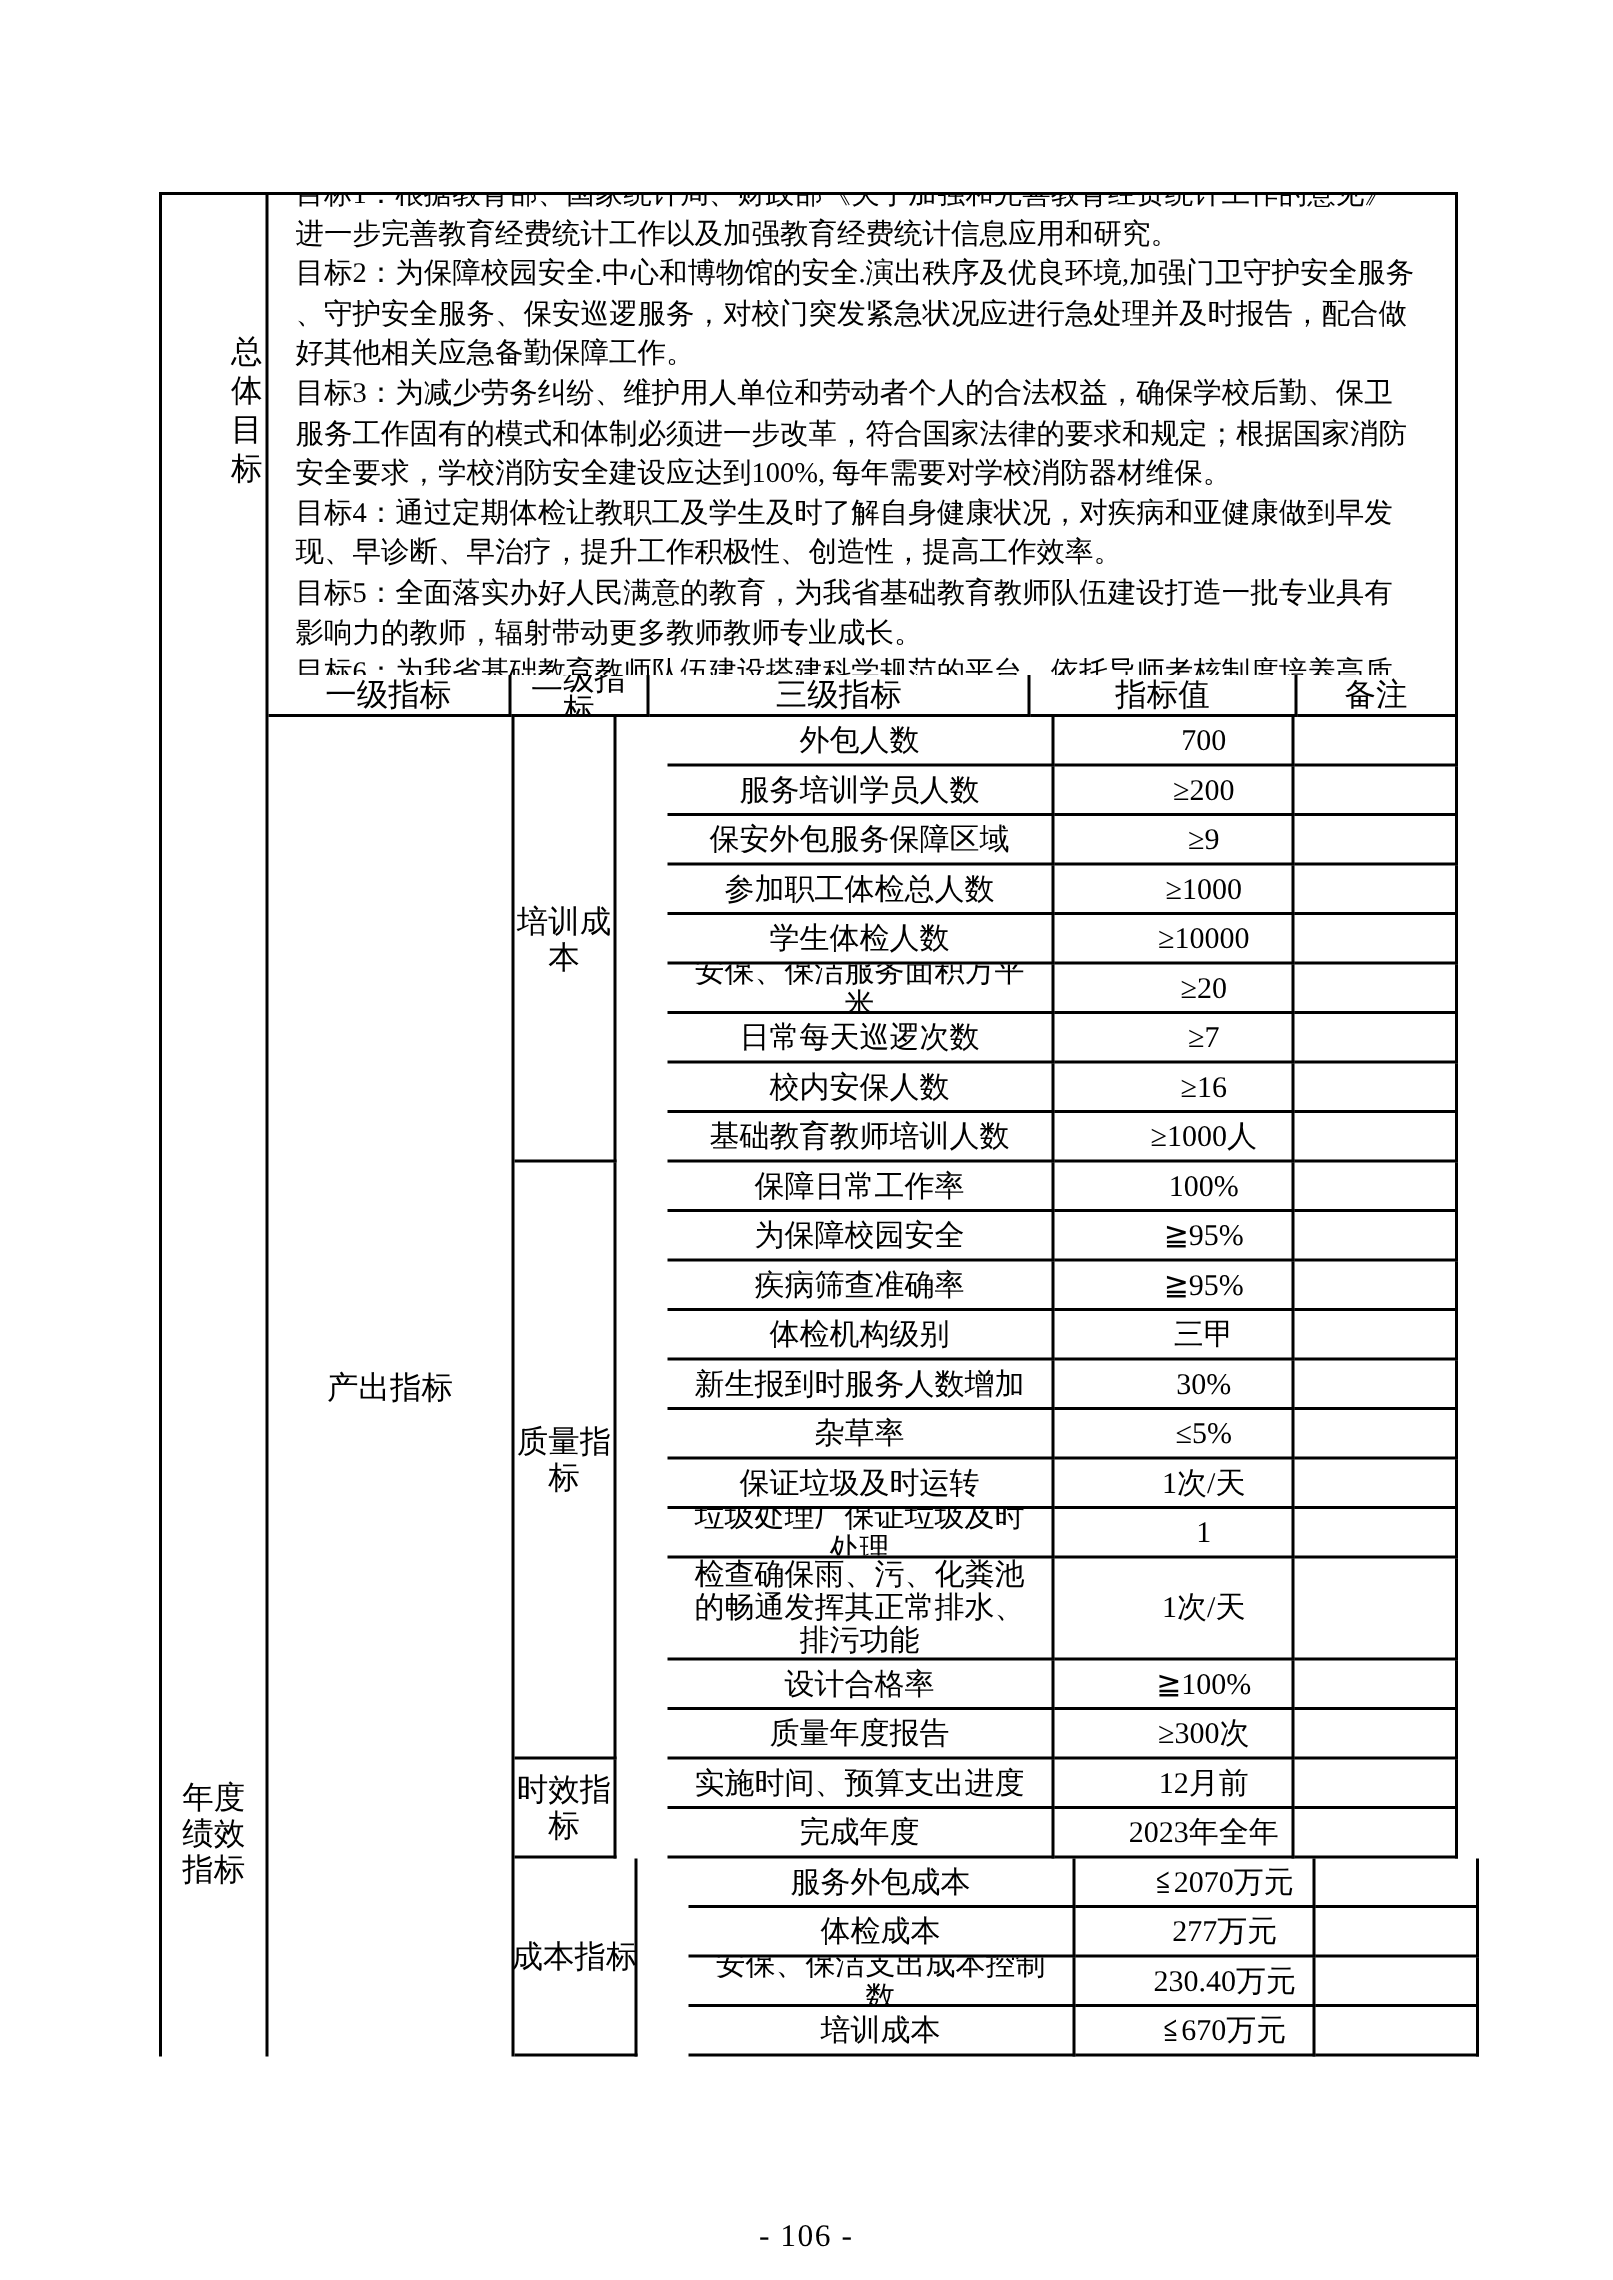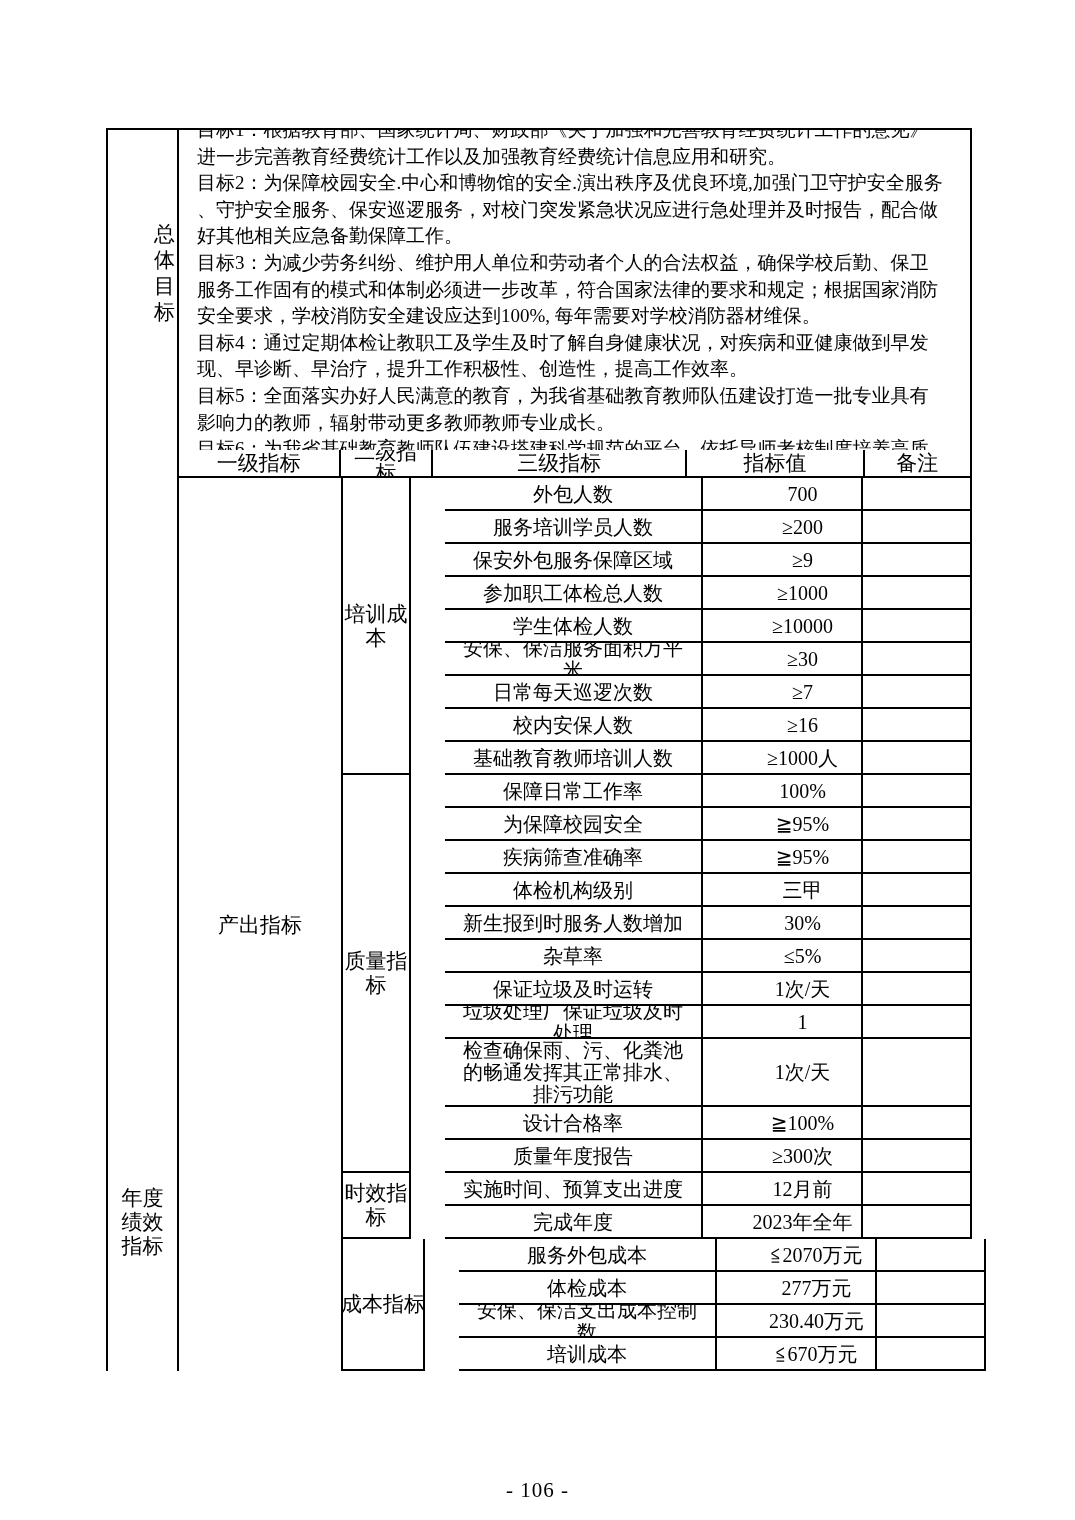--- a/index.html
+++ b/index.html
@@ -139,21 +139,21 @@
                     <div class="cE">≥1000</div>
                     <div class="cF"></div>
                   </div>
                   <div class="row">
                     <div class="cD">学生体检人数</div>
                     <div class="cE">≥10000</div>
                     <div class="cF"></div>
                   </div>
                   <div class="row">
                     <div class="cD">安保、保洁服务面积万平米</div>
-                    <div class="cE">≥30</div>
+                    <div class="cE">≥20</div>
                     <div class="cF"></div>
                   </div>
                   <div class="row">
                     <div class="cD">日常每天巡逻次数</div>
                     <div class="cE">≥7</div>
                     <div class="cF"></div>
                   </div>
                   <div class="row">
                     <div class="cD">校内安保人数</div>
                     <div class="cE">≥16</div>

